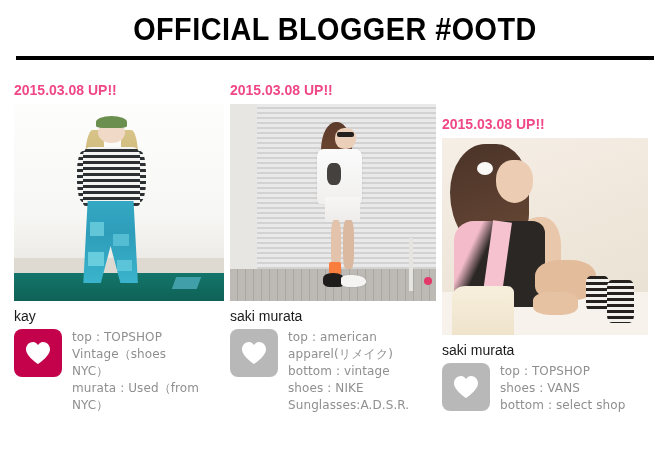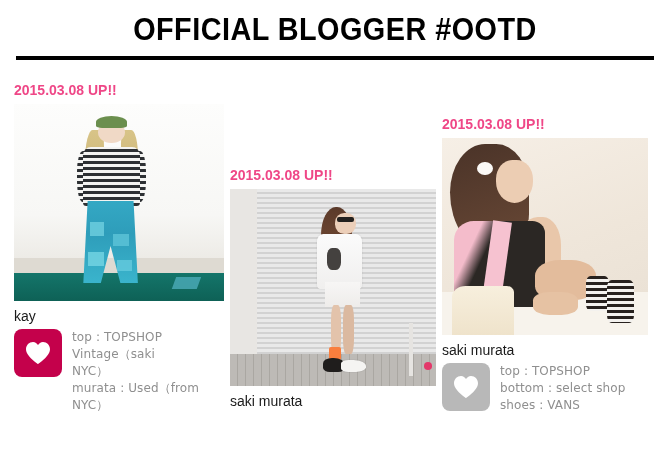--- a/index.html
+++ b/index.html
@@ -213,21 +213,21 @@
     <div class="card-body">
       <div class="like-button liked">
         <span>
           <svg width="26" height="24" viewBox="0 0 26 24" aria-hidden="true">
             <path d="M13 23 C13 23 1 15.4 1 8.2 C1 4.2 4.1 1 8 1 C10.4 1 12 2.4 13 4.1 C14 2.4 15.6 1 18 1 C21.9 1 25 4.2 25 8.2 C25 15.4 13 23 13 23 Z" fill="#ffffff"></path>
           </svg>
         </span>
       </div>
       <div class="card-specs">
         <div>top : TOPSHOP</div>
-        <div>Vintage（saki</div>
+        <div>Vintage（shoes</div>
         <div>NYC）</div>
         <div>murata : Used（from</div>
         <div>NYC）</div>
       </div>
     </div>
   </div>
 
   <div class="card card-2">
     <div class="card-date">2015.03.08 UP!!</div>
 
@@ -245,20 +245,36 @@
       <div class="ph p2-legR"></div>
       <div class="ph p2-sockL"></div>
       <div class="ph p2-shoeL"></div>
       <div class="ph p2-shoeR"></div>
       <div class="ph p2-pole"></div>
       <div class="ph p2-dot"></div>
     </div>
 
     <div class="card-name">saki murata</div>
 
+    <div class="card-body">
+      <div class="like-button unliked">
+        <span>
+          <svg width="26" height="24" viewBox="0 0 26 24" aria-hidden="true">
+            <path d="M13 23 C13 23 1 15.4 1 8.2 C1 4.2 4.1 1 8 1 C10.4 1 12 2.4 13 4.1 C14 2.4 15.6 1 18 1 C21.9 1 25 4.2 25 8.2 C25 15.4 13 23 13 23 Z" fill="#ffffff"></path>
+          </svg>
+        </span>
+      </div>
+      <div class="card-specs">
+        <div>top : american</div>
+        <div>apparel(リメイク)</div>
+        <div>bottom : vintage</div>
+        <div>shoes : NIKE</div>
+        <div>Sunglasses:A.D.S.R.</div>
+      </div>
+    </div>
   </div>
 
   <div class="card card-3">
     <div class="card-date">2015.03.08 UP!!</div>
 
     <div class="photo">
       <div class="ph p3-bg"></div>
       <div class="ph p3-floor"></div>
       <div class="ph p3-hair"></div>
       <div class="ph p3-face"></div>
@@ -278,19 +294,19 @@
     <div class="card-body">
       <div class="like-button unliked">
         <span>
           <svg width="26" height="24" viewBox="0 0 26 24" aria-hidden="true">
             <path d="M13 23 C13 23 1 15.4 1 8.2 C1 4.2 4.1 1 8 1 C10.4 1 12 2.4 13 4.1 C14 2.4 15.6 1 18 1 C21.9 1 25 4.2 25 8.2 C25 15.4 13 23 13 23 Z" fill="#ffffff"></path>
           </svg>
         </span>
       </div>
       <div class="card-specs">
         <div>top : TOPSHOP</div>
+        <div>shoes : VANS</div>
         <div>bottom : select shop</div>
-        <div>shoes : VANS</div>
       </div>
     </div>
   </div>
 
 </div>
 
 </body></html>

